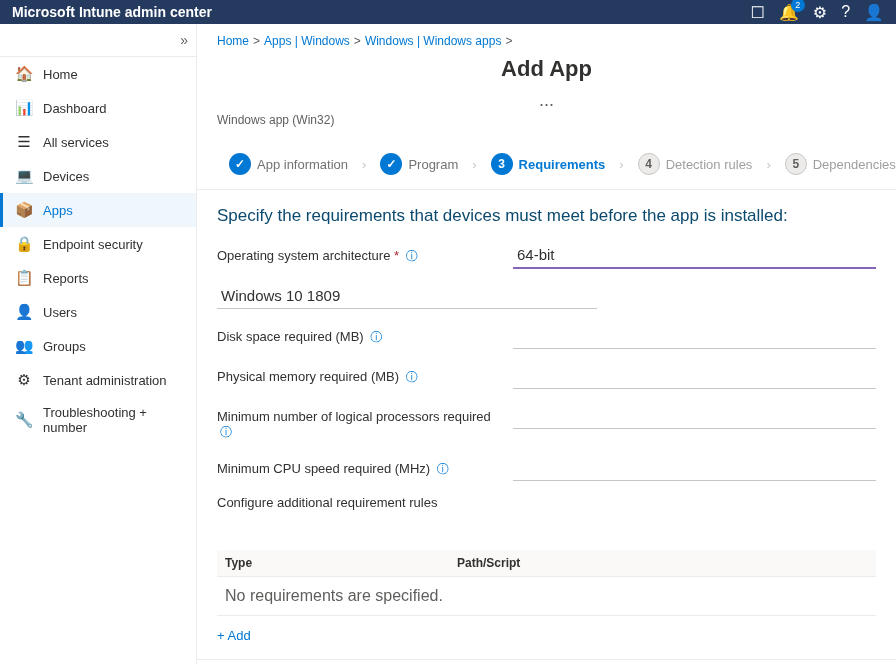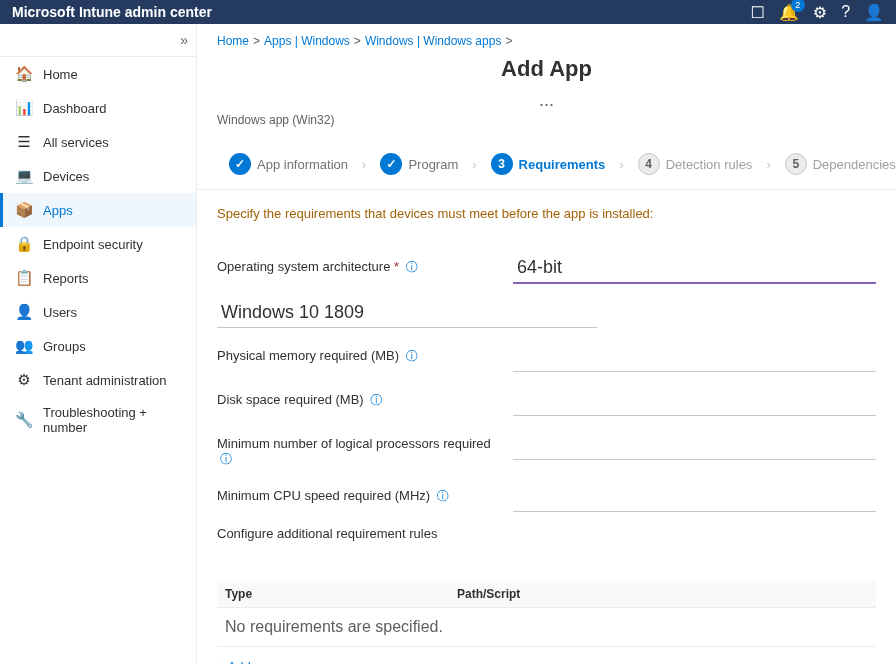--- a/index.html
+++ b/index.html
@@ -108,42 +108,42 @@
     .step-circle.done { background: #0078d4; color: white; }
     .step-circle.active { background: #0078d4; color: white; }
     .step-circle.inactive { background: #edebe9; color: #605e5c; border: 1px solid #c8c6c4; }
     .step-label { font-size: 13px; color: #737373; }
     .step.active .step-label { font-weight: 600; color: #0078d4; }
     .step.inactive .step-label { color: #a19f9d; }
     .step-sep { color: #c8c6c4; padding: 0 2px; }
 
     
     .form-area { padding: 16px 20px; flex: 1; }
-    .form-desc { font-size: 13px; color: #a16207; margin-bottom: 32px; }
+    .form-desc { font-size: 17px; color: #0c4a6e; margin-bottom: 16px; }
     .form-row {
       display: flex;
       align-items: flex-start;
       margin-bottom: 14px;
       gap: 16px;
     }
     .form-label {
       width: 280px;
       font-size: 13px;
       color: #323130;
       padding-top: 6px;
       flex-shrink: 0;
     }
     .form-label .required { color: #a4262c; }
     .info-icon { color: #0078d4; font-size: 12px; margin-left: 3px; cursor: pointer; }
     .form-input {
       flex: 1;
       border: none;
       border-bottom: 1px solid #c8c6c4;
       padding: 4px 4px;
-      font-size: 18px;
+      font-size: 15px;
       color: #323130;
       background: transparent;
       outline: none;
       max-width: 380px;
     }
 
     
     .add-req-section { margin-top: 8px; }
     .add-req-title { font-size: 13px; color: #323130; margin-bottom: 8px; }
     .req-table { width: 100%; border-collapse: collapse; margin-bottom: 8px; margin-top: 40px; }
@@ -315,25 +315,25 @@
       <div class="form-desc">Specify the requirements that devices must meet before the app is installed:</div>
       <div id="form-fields">
           <div class="form-row">
             <div class="form-label">Operating system architecture <span class="required">*</span> <span class="info-icon">ⓘ</span></div>
             <input type="text" class="form-input underline-purple" placeholder="" value="64-bit" style="">
           </div>
           <div class="form-row">
             <input type="text" class="form-input" placeholder="" value="Windows 10 1809" style="">
           </div>
           <div class="form-row">
+            <div class="form-label">Disk space required (MB) <span class="info-icon">ⓘ</span></div>
+            <input type="text" class="form-input" placeholder="" style="">
+          </div>
+          <div class="form-row">
             <div class="form-label">Physical memory required (MB) <span class="info-icon">ⓘ</span></div>
-            <input type="text" class="form-input" placeholder="" style="">
-          </div>
-          <div class="form-row">
-            <div class="form-label">Disk space required (MB) <span class="info-icon">ⓘ</span></div>
             <input type="text" class="form-input" placeholder="" style="">
           </div>
           <div class="form-row">
             <div class="form-label">Minimum number of logical processors required <span class="info-icon">ⓘ</span></div>
             <input type="text" class="form-input" placeholder="" style="">
           </div>
           <div class="form-row">
             <div class="form-label">Minimum CPU speed required (MHz) <span class="info-icon">ⓘ</span></div>
             <input type="text" class="form-input" placeholder="" style="">
           </div>

